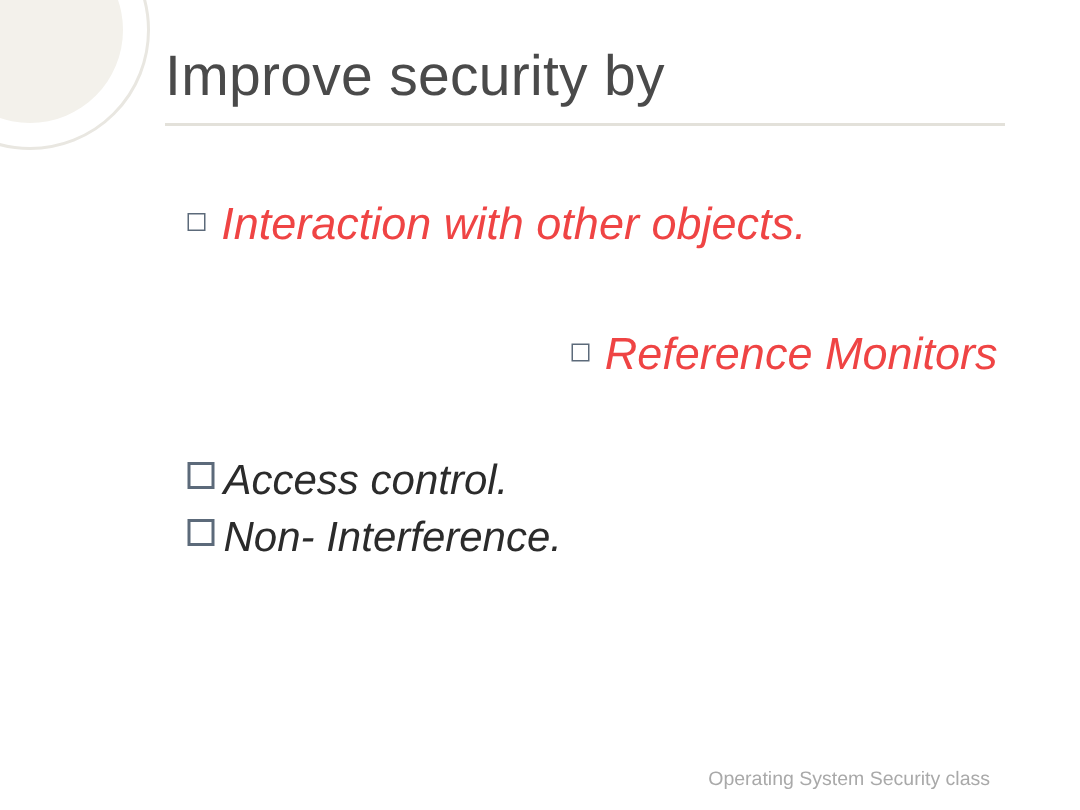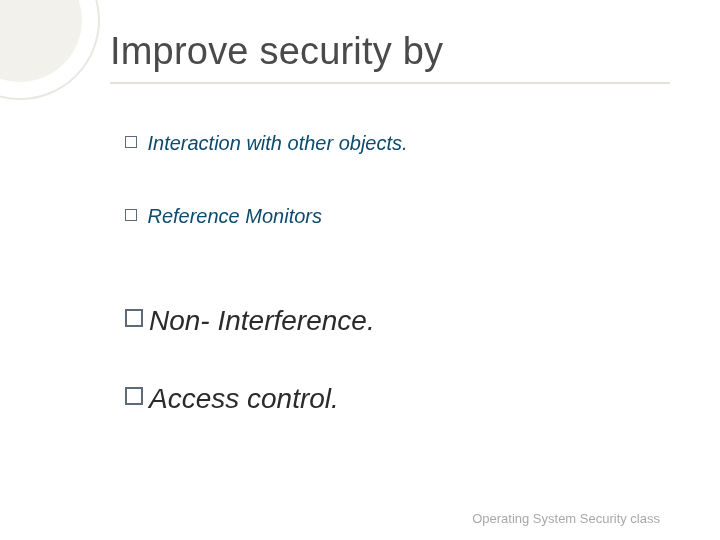--- a/index.html
+++ b/index.html
@@ -67,21 +67,21 @@
     position: absolute;
     left: 125px;
     top: 130px;
     width: 540px;
   }
   .row {
     margin-bottom: 38px;
     line-height: 1.35;
   }
   .row.big0 { margin-bottom: 46px; }
-  .row.big1 { margin-bottom: 72px; }
+  .row.big1 { margin-bottom: 44px; text-align: right; }
   .row.big2 { margin-bottom: 40px; }
   .row.big3 { margin-bottom: 0; }
   .bullet {
     display: inline-block;
     width: 14px;
     height: 14px;
     border: 1.5px solid #5c6a7a;
     box-sizing: border-box;
     vertical-align: middle;
     margin-right: 6px;
@@ -93,22 +93,22 @@
     height: 12px;
     top: -2px;
   }
   .bullet.lg {
     width: 18px;
     height: 18px;
     border-width: 2px;
     top: -3px;
   }
   .txt-small {
-    font-size: 20px;
-    color: #0c4a6e;
+    font-size: 30px;
+    color: #ef4444;
     font-style: italic;
     vertical-align: middle;
   }
   .txt-large {
     font-size: 28px;
     color: #2b2b2b;
     font-style: italic;
     vertical-align: middle;
   }
   .footer {
@@ -137,25 +137,25 @@
     <div class="row big0">
       <span class="bullet sm"></span>
       <span class="txt-small"> Interaction with other objects.</span>
     </div>
 
     <div class="row big1">
       <span class="bullet sm"></span>
       <span class="txt-small"> Reference Monitors</span>
     </div>
 
+    <div class="row big3">
+      <span class="bullet lg"></span><span class="txt-large">Access control.</span>
+    </div>
+
     <div class="row big2">
       <span class="bullet lg"></span><span class="txt-large">Non- Interference.</span>
-    </div>
-
-    <div class="row big3">
-      <span class="bullet lg"></span><span class="txt-large">Access control.</span>
     </div>
 
   </div>
 
   <div class="footer">Operating System Security class</div>
 
 </div>
 
 </body></html>

